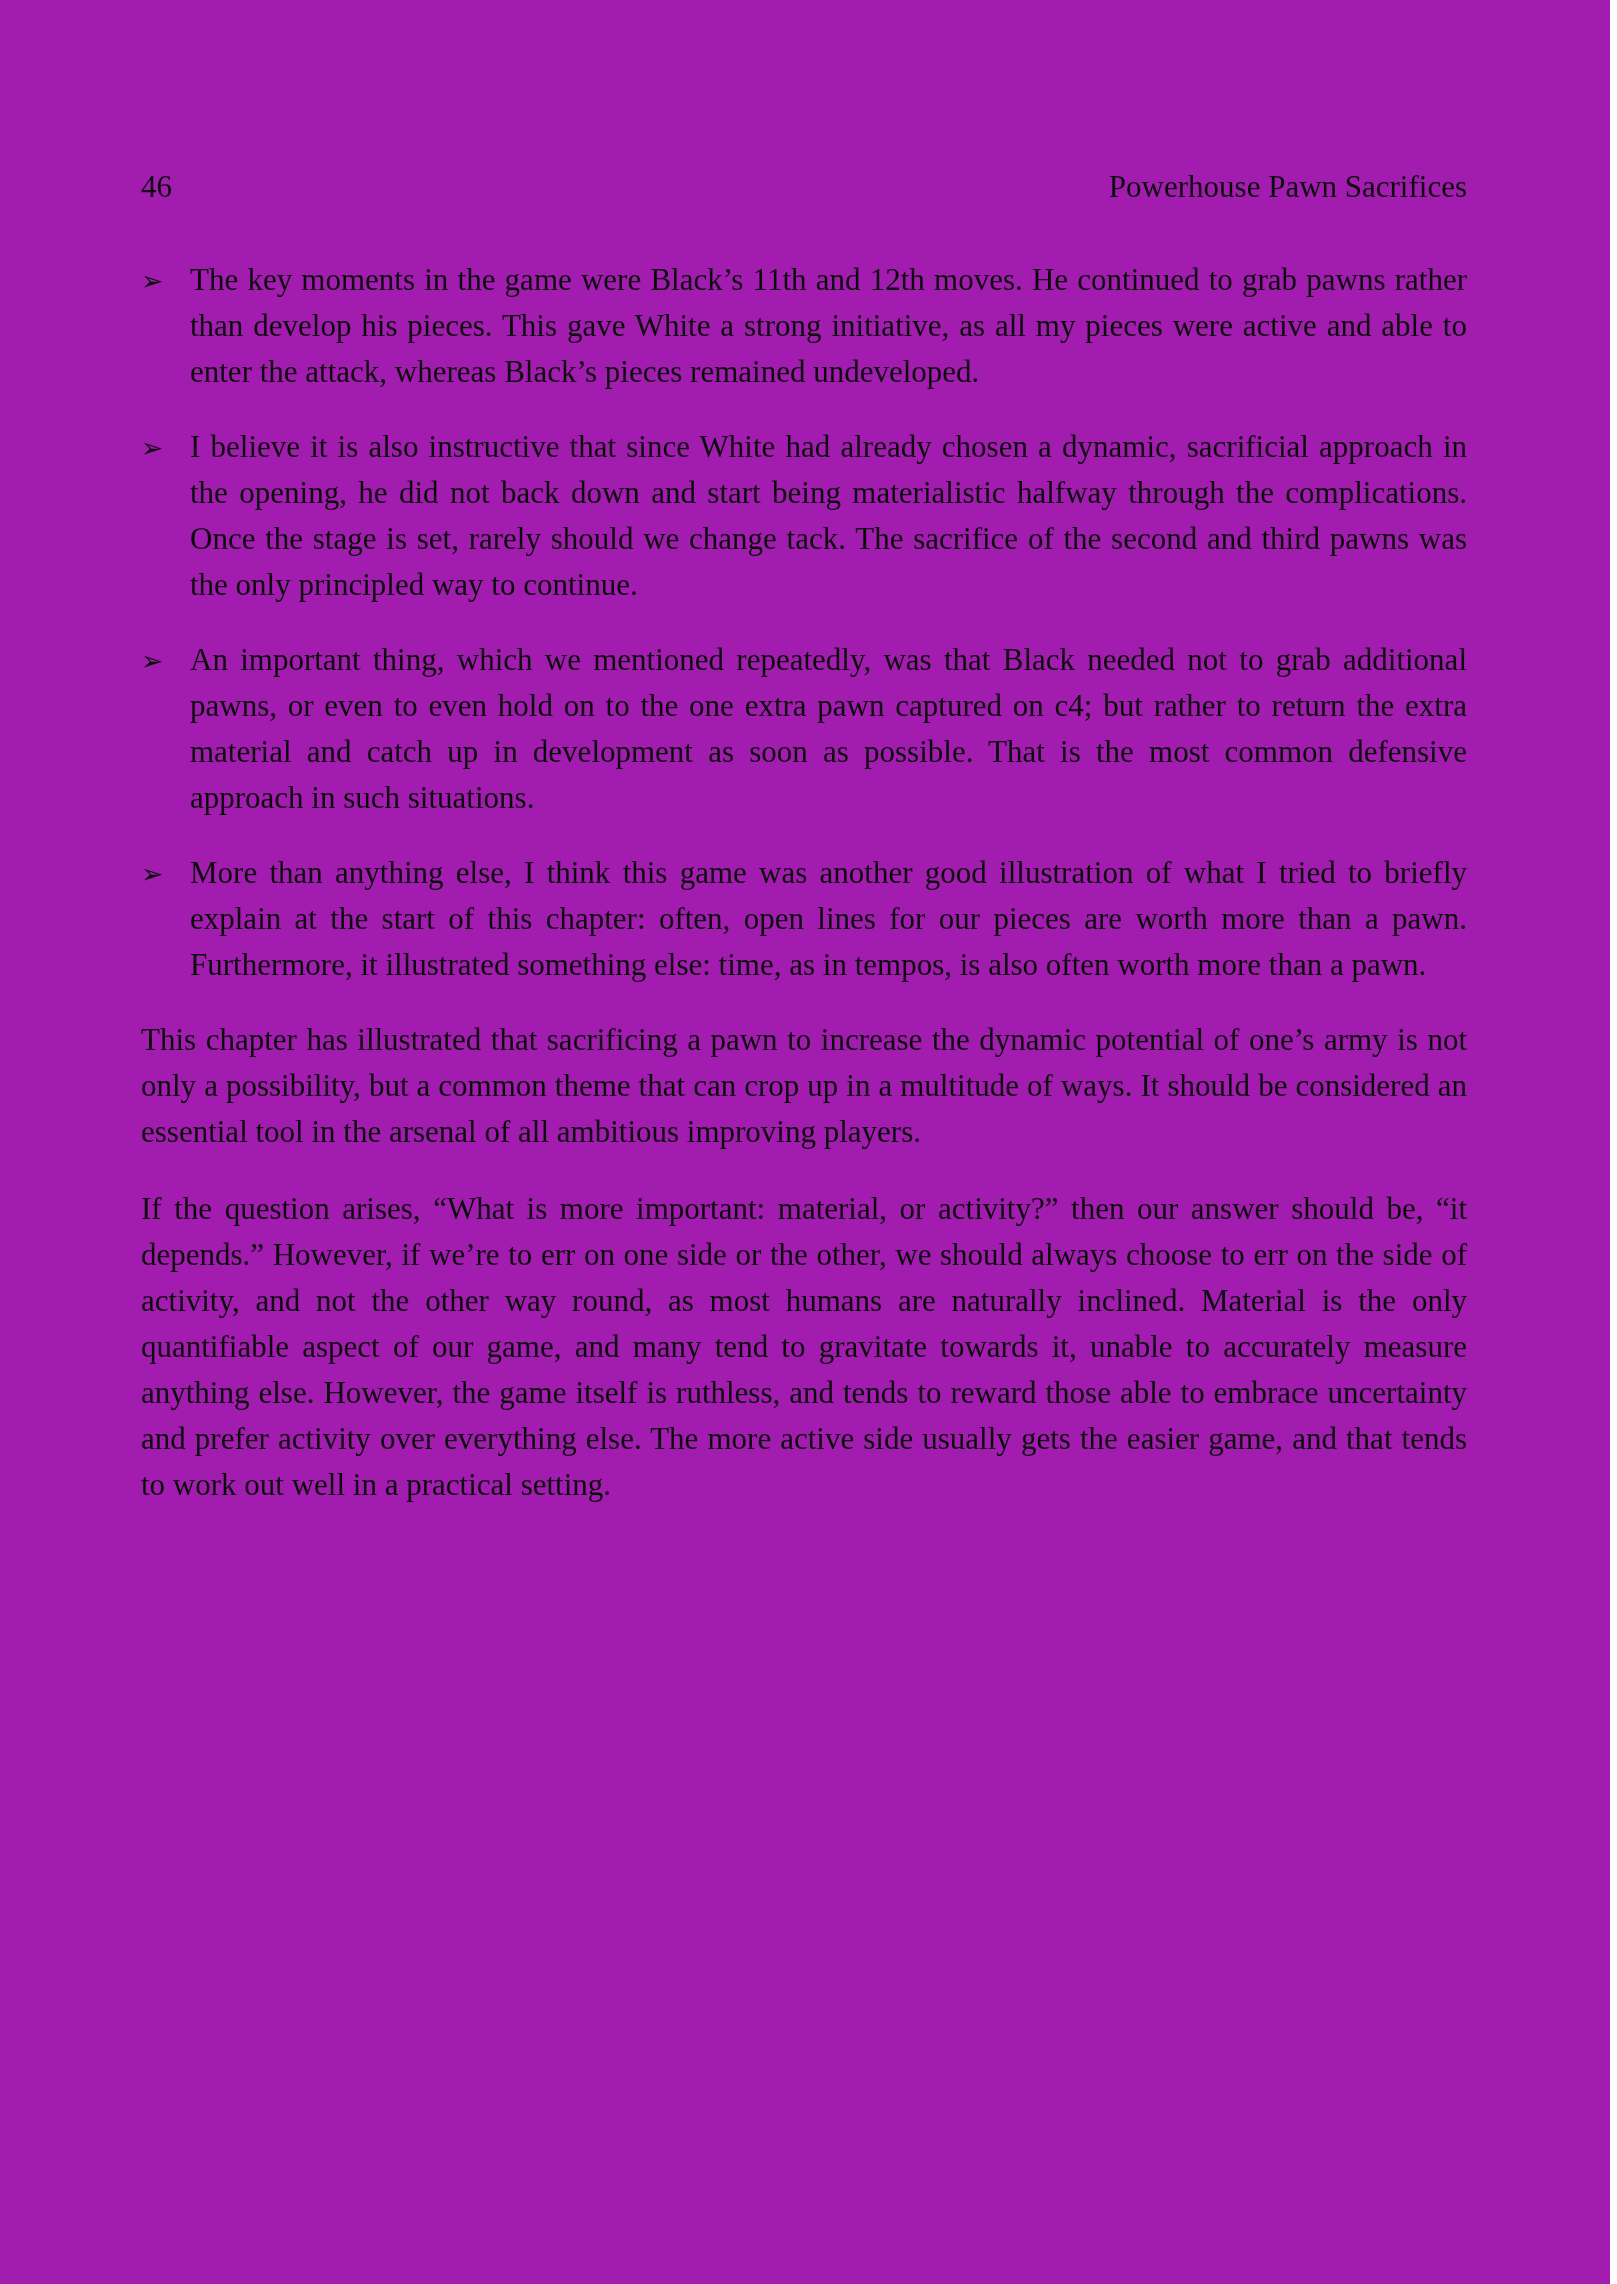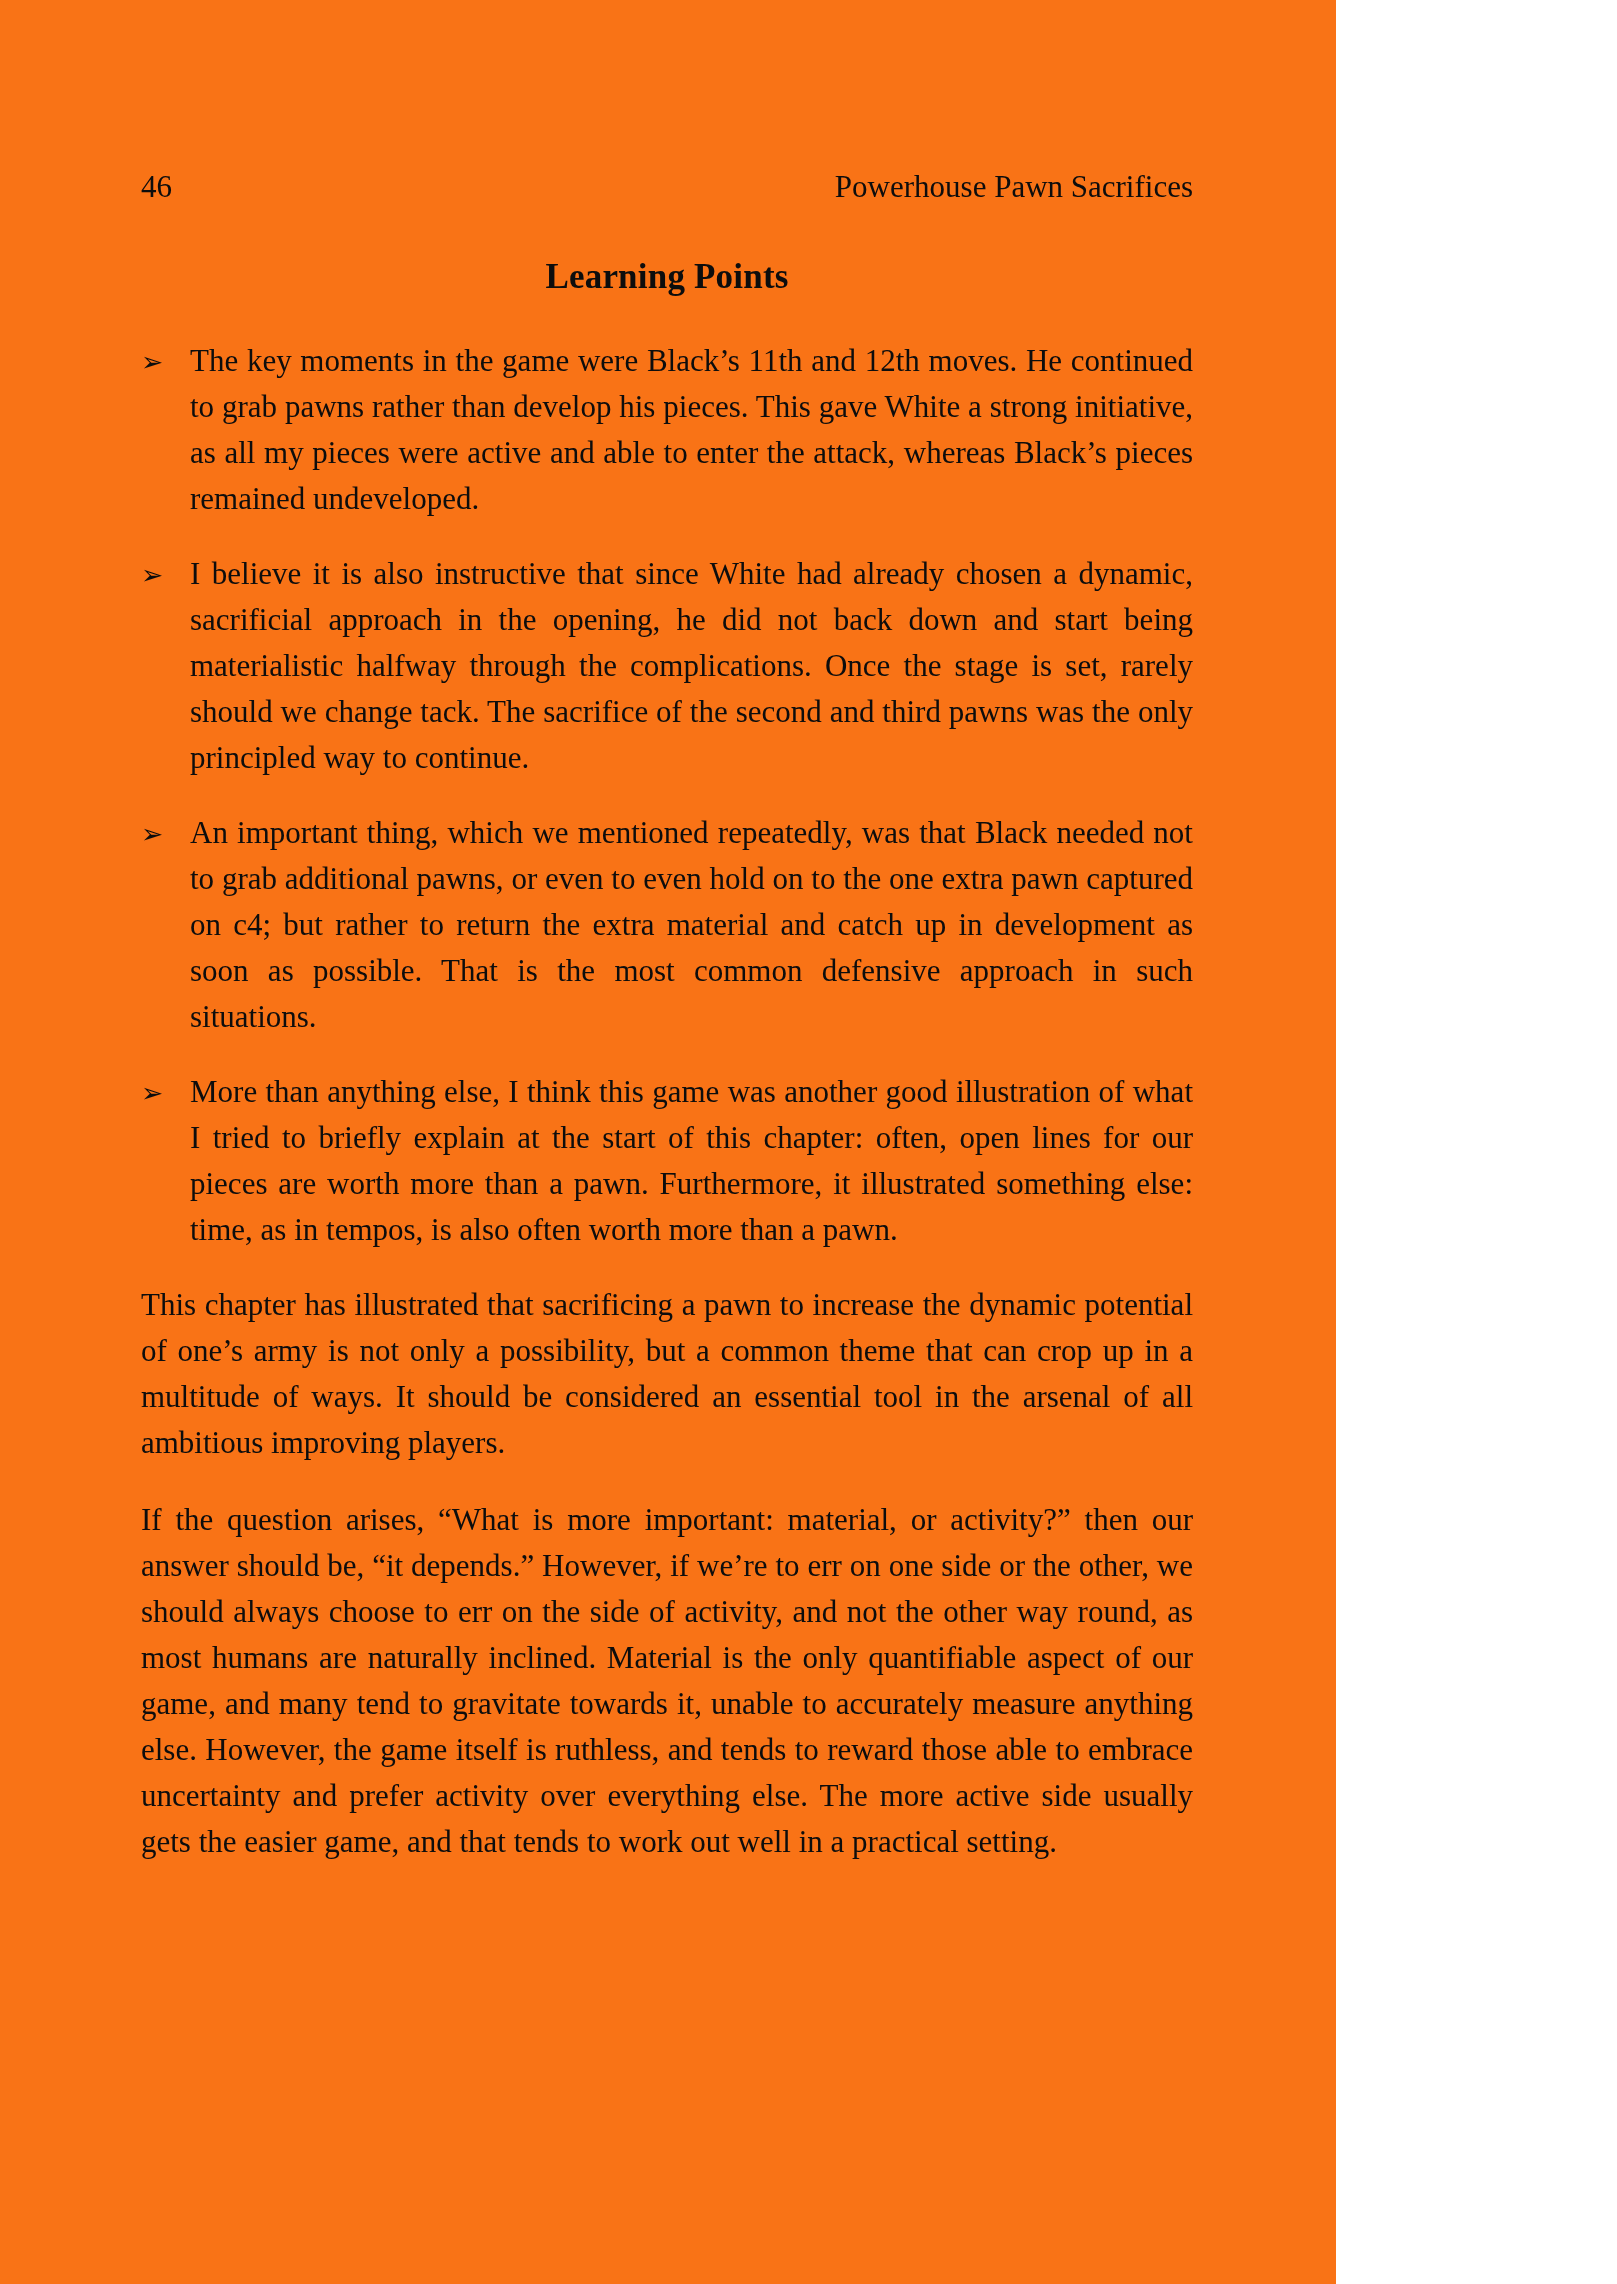--- a/index.html
+++ b/index.html
@@ -2,23 +2,23 @@
 <html style="font-size:13px"><head>
 <meta charset="utf-8">
 <style>
   html, body {
     margin: 0;
     padding: 0;
     background: #ffffff;
   }
   .page {
     position: relative;
-    width: 1336px;
+    width: 1610px;
     min-height: 2284px;
-    background: #f97316;
+    background: #a21caf;
     color: #0d0d0d;
     font-family: "Liberation Serif", "DejaVu Serif", serif;
     font-size: 31px;
     line-height: 46px;
     box-sizing: border-box;
     padding: 119px 143px 0 141px;
   }
   .running-head {
     position: relative;
     height: 46px;
@@ -73,21 +73,20 @@
 </head>
 <body>
 
 <div class="page">
 
   <div class="running-head">
     <span class="page-number">46</span>
     <span class="running-title">Powerhouse Pawn Sacrifices</span>
   </div>
 
-  <h1 class="section-heading">Learning Points</h1>
 
   <ul class="learning-list">
     <li>
       <span class="bullet-glyph">➢</span>
       <span>The key moments in the game were Black’s 11th and 12th moves. He continued to grab pawns rather than develop his pieces. This gave White a strong initiative, as all my pieces were active and able to enter the attack, whereas Black’s pieces remained undeveloped.</span>
     </li>
     <li>
       <span class="bullet-glyph">➢</span>
       <span>I believe it is also instructive that since White had already chosen a dynamic, sacrificial approach in the opening, he did not back down and start being materialistic halfway through the complications. Once the stage is set, rarely should we change tack. The sacrifice of the second and third pawns was the only principled way to continue.</span>
     </li>

